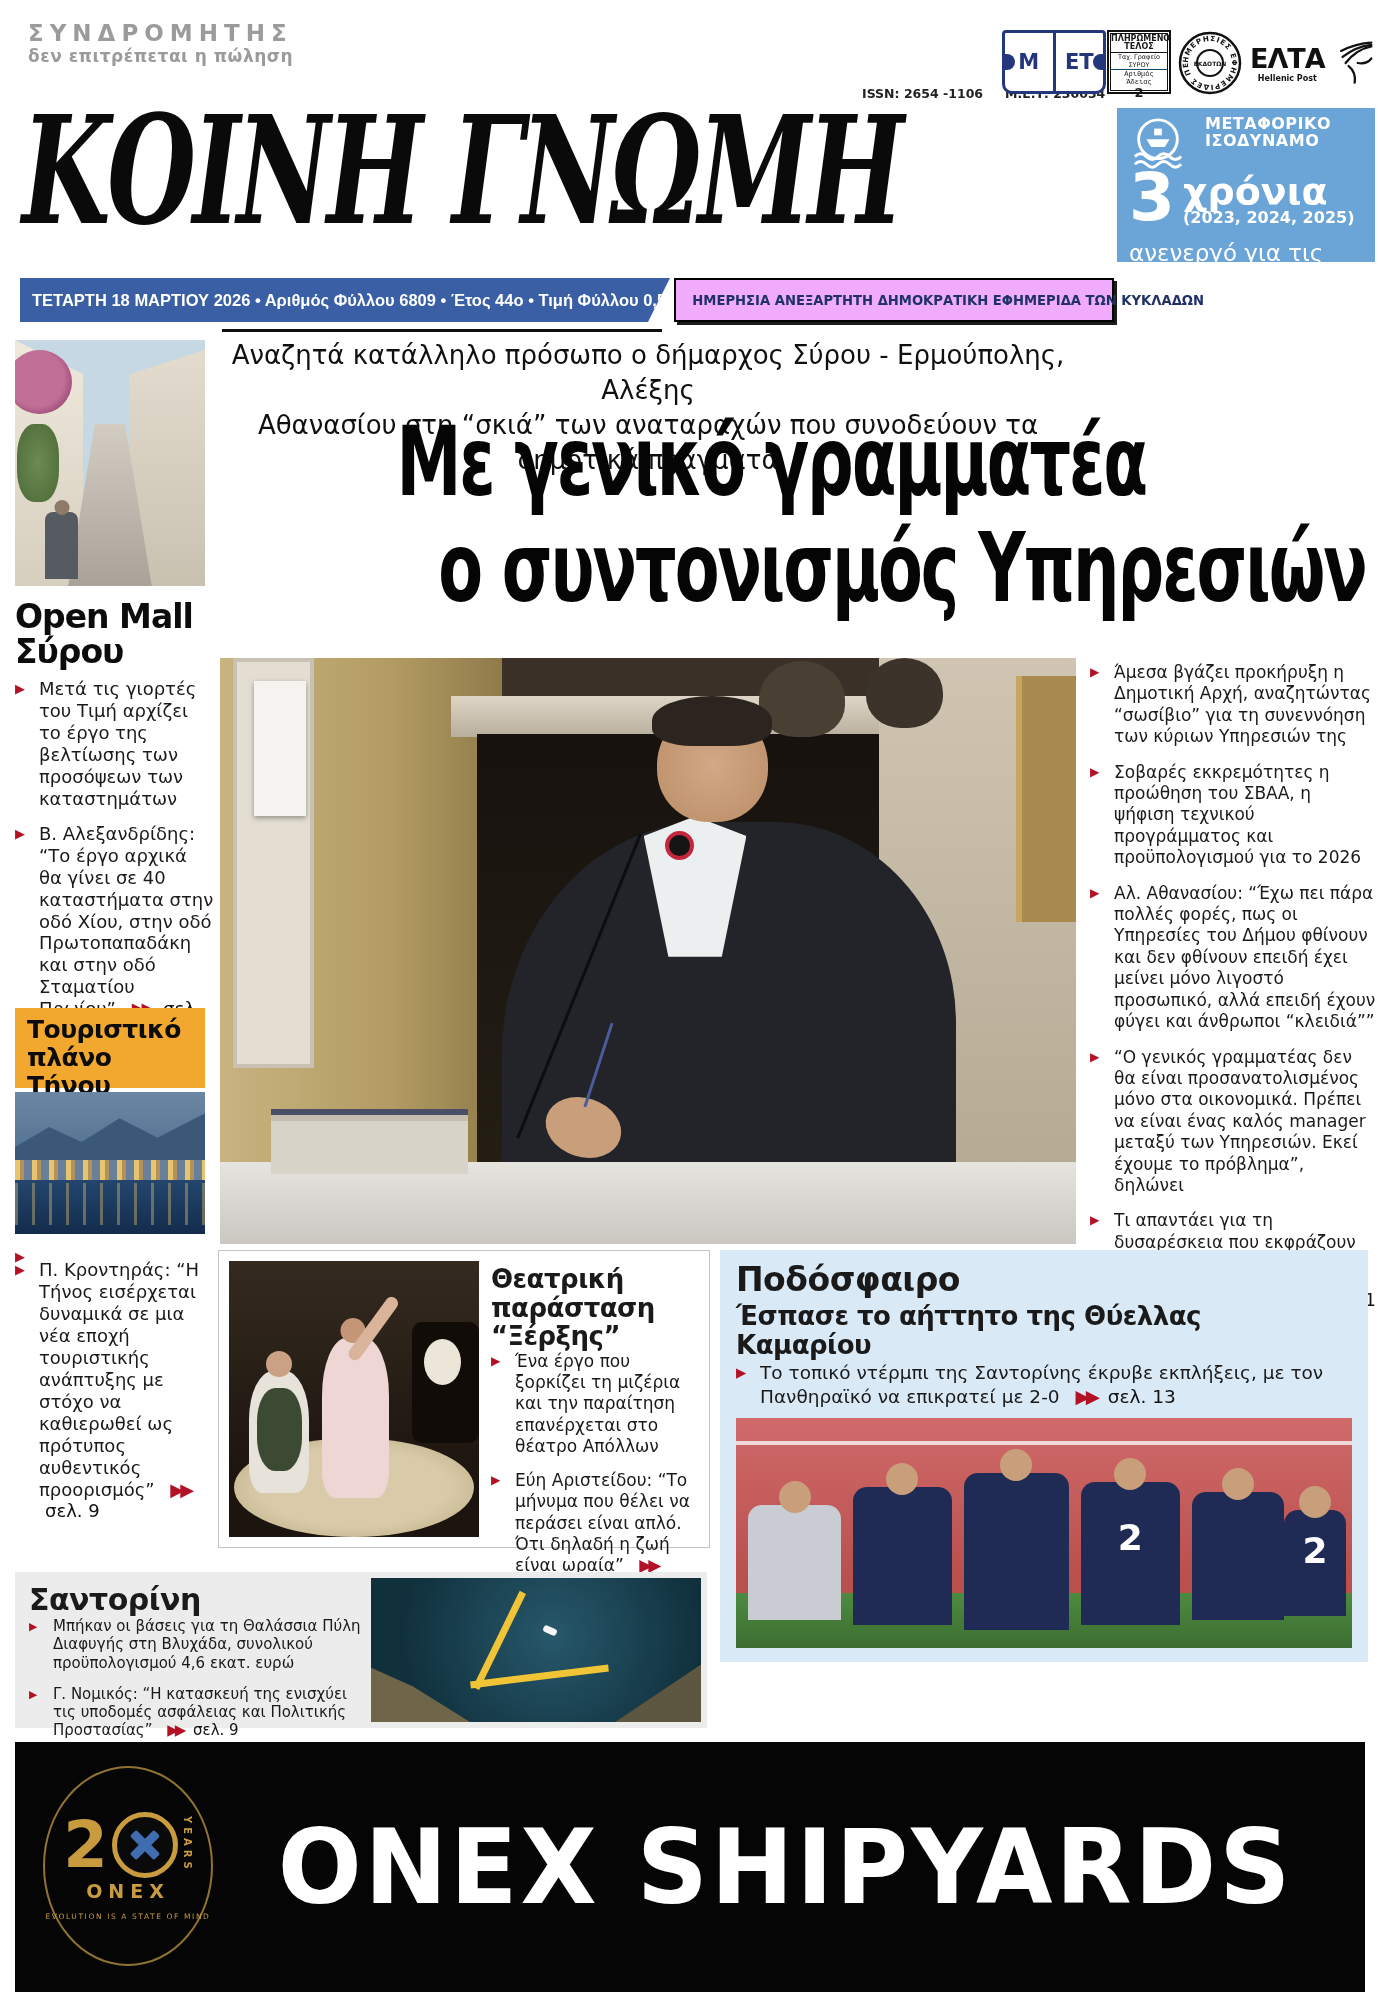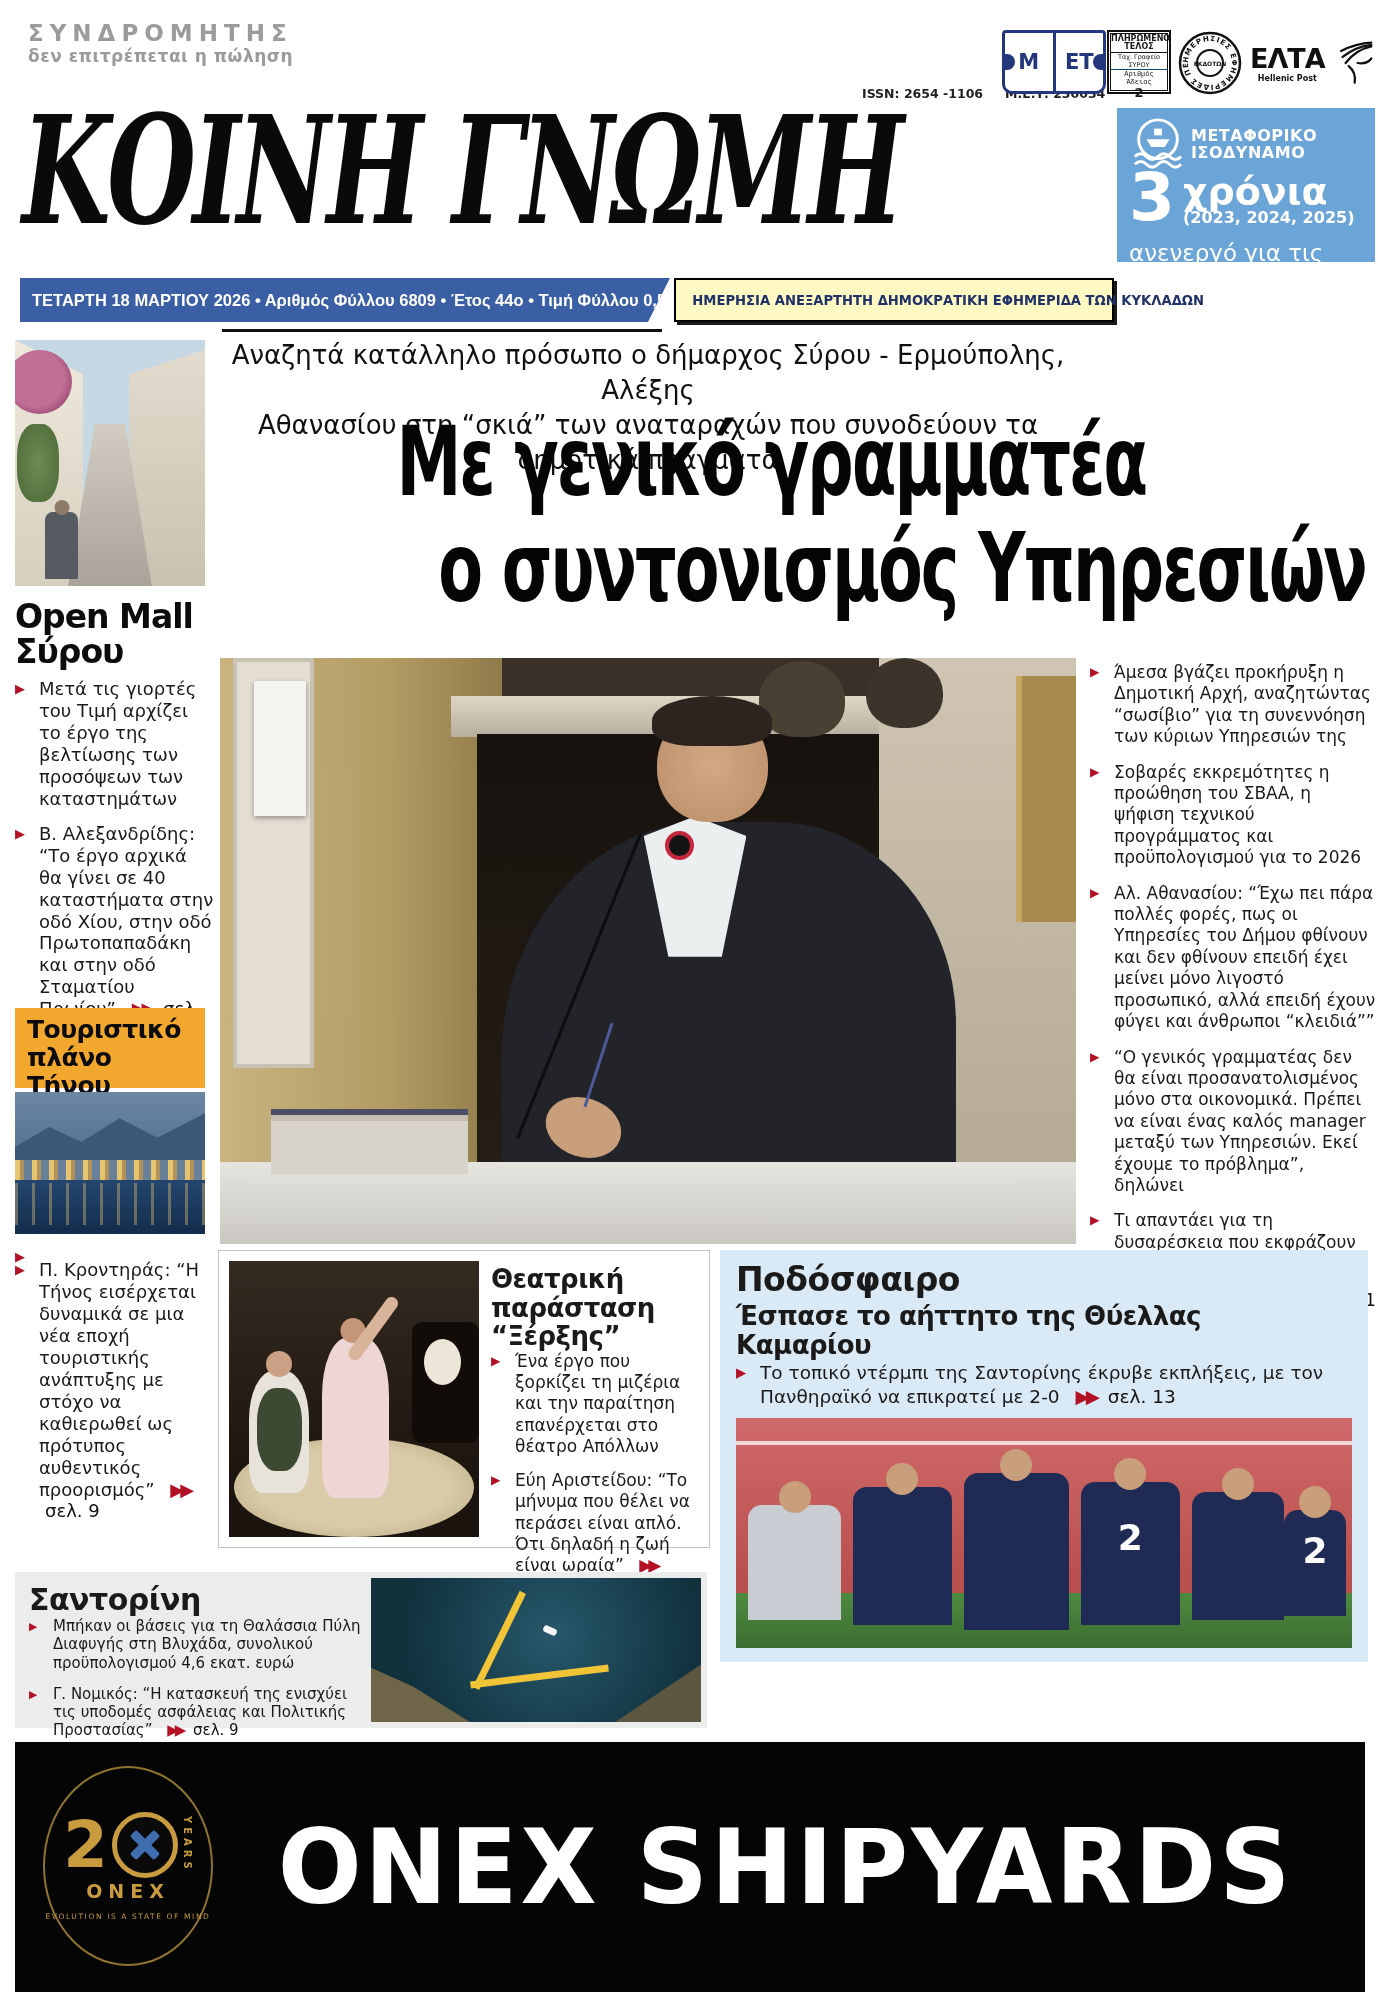--- a/index.html
+++ b/index.html
@@ -39,35 +39,35 @@
 
   
   .masthead{left:22px;top:88px;white-space:nowrap;}
   .masthead span{display:inline-block;font-family:"DejaVu Serif",serif;font-style:italic;
                  font-weight:bold;font-size:150px;line-height:1.1;letter-spacing:-5px;color:#0a0a0a;
                  transform:scaleX(.68);transform-origin:left top;}
 
   
   .promo{left:1117px;top:108px;width:258px;height:154px;background:#6ba4d7;color:#fff;
          box-sizing:border-box;padding:8px 12px;overflow:hidden;}
-  .promo .row1{display:flex;align-items:center;gap:4px;}
+  .promo .row1{display:flex;align-items:flex-start;gap:18px;}
   .promo .brand{font-size:16px;font-weight:bold;letter-spacing:.5px;line-height:1.05;}
   .promo .row2{display:flex;align-items:flex-end;gap:8px;margin-top:-6px;}
   .promo .big3{font-size:66px;font-weight:bold;line-height:.9;}
   .promo .word{font-size:38px;font-weight:bold;line-height:.9;}
   .promo .years{font-size:16px;font-weight:bold;}
   .promo .l1{font-size:23px;line-height:1.1;margin-top:14px;}
   .promo .l2{font-size:30px;line-height:1.05;}
 
   
   .datebar{left:20px;top:278px;width:650px;height:44px;background:#3a5fa5;
            clip-path:polygon(0 0,100% 0,calc(100% - 22px) 100%,0 100%);}
   .datebar span{display:block;color:#fff;font-family:"Liberation Sans",sans-serif;font-weight:bold;
                 font-size:16.5px;line-height:44px;padding-left:12px;white-space:nowrap;}
-  .tagline{left:674px;top:278px;width:440px;height:44px;background:#fef9c3;border:2px solid #000;
+  .tagline{left:674px;top:278px;width:440px;height:44px;background:#f0abfc;border:2px solid #000;
            box-sizing:border-box;box-shadow:3px 3px 0 #1b1b1b;text-align:center;}
   .tagline span{display:inline-block;color:#1f3166;font-weight:bold;font-size:14px;line-height:40px;
                 white-space:nowrap;transform:scaleX(.94);transform-origin:center;}
 
   
   .toprule{left:222px;top:329px;width:440px;height:3px;background:#101010;}
   .kicker{left:220px;top:338px;width:856px;text-align:center;font-size:26px;line-height:1.35;color:#101010;}
   .headline{left:220px;top:410px;width:856px;}
   .hl-line{text-align:center;line-height:1.1;}
   .hl-line span{display:inline-block;font-weight:bold;font-size:96px;letter-spacing:-3px;color:#050505;

